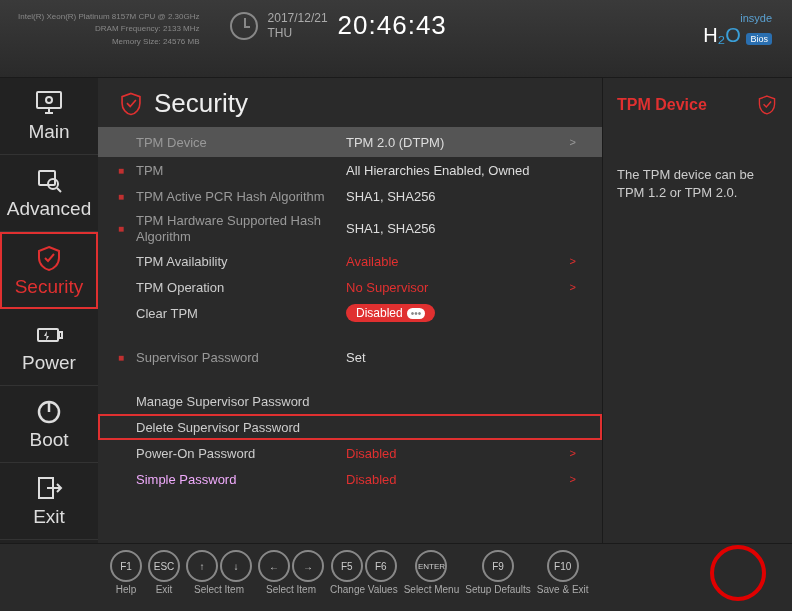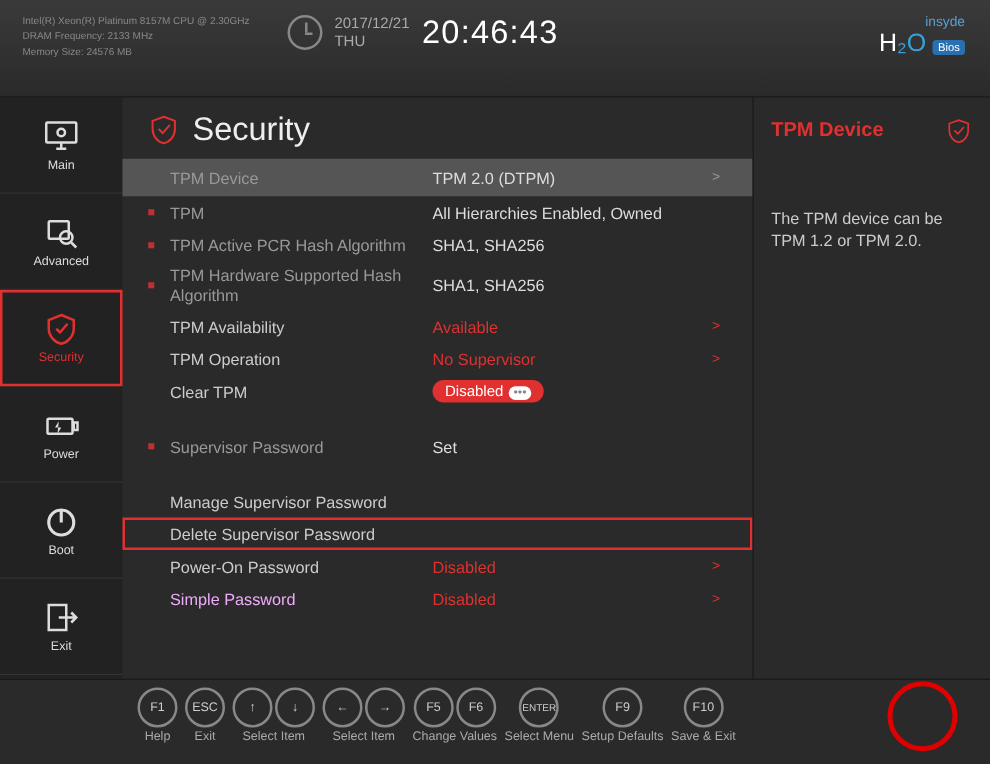--- a/index.html
+++ b/index.html
@@ -16,38 +16,38 @@
       background: linear-gradient(to bottom, #3a3a3a, #2a2a2a);
       display: flex;
       align-items: flex-start;
       padding: 10px 18px;
       border-bottom: 1px solid #1a1a1a;
       position: relative;
     }
     .logo-area { display: flex; flex-direction: column; }
     .logo-text { font-size: 20px; font-weight: bold; }
     .logo-text .dot { color: #6fcf3f; }
-    .sysinfo { font-size: 8px; color: #888; line-height: 1.3; margin-top: 2px; }
+    .sysinfo { font-size: 8px; color: #888; line-height: 1.3; margin-top: 2px; text-align: right; }
     .clock { margin-left: 30px; display: flex; align-items: center; gap: 10px; }
     .clock-icon { width: 28px; height: 28px; border: 2px solid #888; border-radius: 50%; position: relative; }
     .clock-icon::before { content:""; position:absolute; width:2px; height:8px; background:#888; left:12px; top:4px; }
     .clock-icon::after { content:""; position:absolute; width:6px; height:2px; background:#888; left:12px; top:12px; }
     .date-day { font-size: 12px; color: #aaa; line-height: 1.2; }
     .time { font-size: 26px; color: #fff; letter-spacing: 1px; }
     .brand-right { position: absolute; right: 20px; top: 12px; font-size: 11px; color: #5aa0d0; text-align: right; }
     .brand-right .h2o { font-size: 20px; }
     .brand-right .bios-badge { background:#2a6fb0; color:#fff; font-size:9px; padding:1px 4px; border-radius:3px;text-align:right; }
     .main-area { display: flex; height: 465px; }
     .sidebar { width: 98px; background: #222; display: flex; flex-direction: column; }
     .nav-item {
       height: 77px;
       display: flex; flex-direction: column; align-items: center; justify-content: center;
       border-bottom: 1px solid #333;
       cursor: pointer;
-      font-size: 10px;
+      font-size: 19px;
       color: #ddd;
       gap: 4px;
     }
     .nav-item.selected { border: 2px solid #e03030; }
     .nav-item.selected .nav-label { color: #e03030; }
     .nav-item.selected svg { stroke: #e03030; fill: none; }
     .nav-icon { width: 32px; height: 28px; }
     .content { flex: 1; display: flex; }
     .settings-panel { flex: 1; padding: 0; }
     .page-title {

